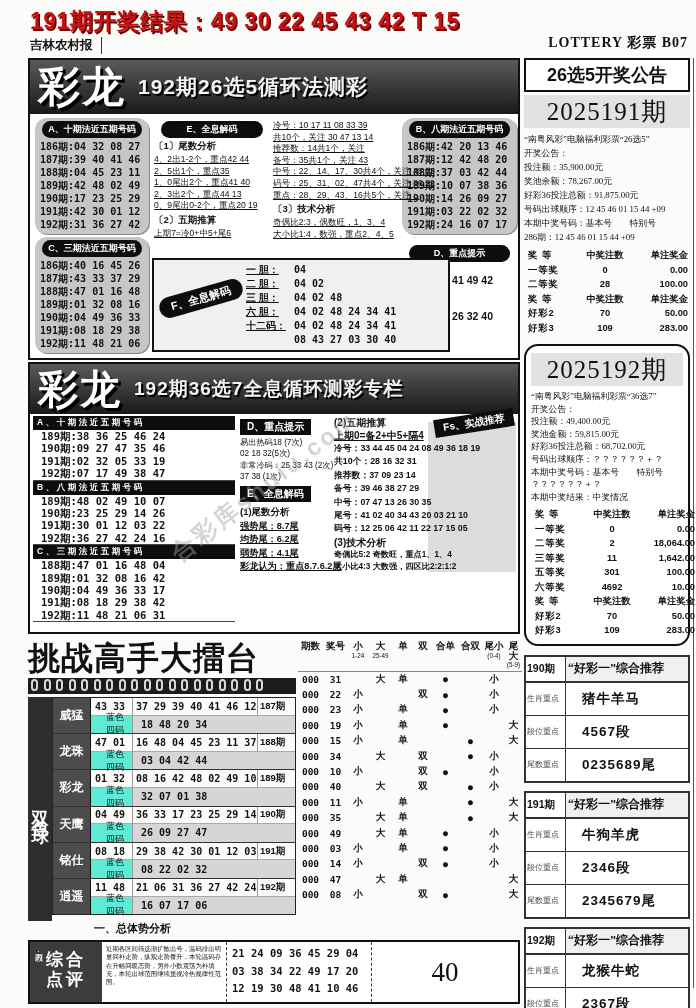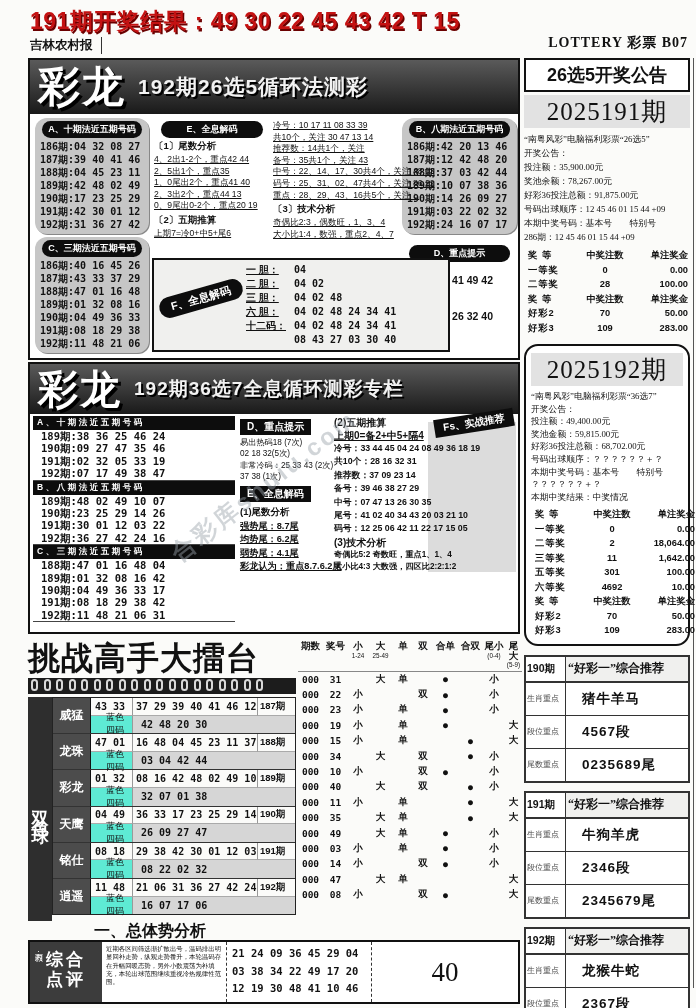--- a/index.html
+++ b/index.html
@@ -92,21 +92,21 @@
   .ar-pair{grid-row:1;grid-column:2;font-family:"DejaVu Sans Mono",monospace;font-weight:bold;font-size:10px;
            display:flex;align-items:center;padding-left:4px;border-right:1px solid #999;border-bottom:1px solid #aaa;}
   .ar-main{grid-row:1;grid-column:3;font-family:"DejaVu Sans Mono",monospace;font-weight:bold;font-size:10px;
            display:flex;align-items:center;padding-left:3px;border-bottom:1px solid #aaa;}
   .ar-period{grid-row:1;grid-column:4;font-size:9.5px;font-weight:bold;display:flex;align-items:center;
              border-left:1px solid #999;padding-left:2px;border-bottom:1px solid #aaa;}
   .ar-bluelabel{grid-row:2;grid-column:2;background:#5eead4;font-size:9px;display:flex;align-items:center;
                 padding-left:15px;border-right:1px solid #999;}
   .ar-blue{grid-row:2;grid-column:3/5;background:#d6d6d6;font-family:"DejaVu Sans Mono",monospace;font-weight:bold;
            font-size:10px;display:flex;align-items:center;padding-left:8px;}
-  #analysis-heading{margin:6px 0 0 66px;font-size:16px;font-weight:900;}
+  #analysis-heading{margin:6px 0 0 66px;font-size:11px;font-weight:900;}
 
   
   #trend{left:298px;top:638px;width:224px;height:300px;}
   #trend-banner{background:#151515;color:#fff;font-size:12.5px;font-weight:900;text-align:center;
                 padding:5px 0;text-shadow:1px 1px 0 #000;white-space:nowrap;}
   #trend-head{display:flex;margin-top:3px;border-bottom:1px solid #888;padding-bottom:1px;}
   .thc{text-align:center;font-size:9.5px;font-weight:bold;line-height:9.5px;}
   .thc .sub{font-size:6.3px;font-weight:normal;}
   .trow2{display:flex;height:15.4px;align-items:center;}
   .tc{text-align:center;font-size:9.5px;font-weight:bold;}
@@ -233,21 +233,21 @@
           <div class="line uline">共10个，关注 30 47 13 14</div>
           <div class="line uline">推荐数：14共1个，关注</div>
           <div class="line uline">备号：35共1个，关注 43</div>
           <div class="line uline">中号：22、14、17、30共4个，关注 48 03</div>
           <div class="line uline">码号：25、31、02、47共4个，关注 86 22</div>
           <div class="line uline">重点：28、29、43、16共5个，关注：</div>
         </div>
       <div class="sub-h">〔3〕技术分析</div>
       <div>
           <div class="line uline">奇偶比2:3，偶数旺，1、3、4</div>
-          <div class="line uline">大小比1:4，数强，重点2、4、7</div>
+          <div class="line uline">大小比1:4，数强，重点2、4、5</div>
         </div>
     </div>
     <div id="d-head">
       <div class="oval">D、重点提示</div>
     </div>
     <div id="hot-line">热码：02 41 49 42</div>
     <div id="cold-line">冷码：24 26 32 40</div>
     <div id="f-box">
       <div id="f-ribbon">F、全息解码</div>
       <div id="f-rows">
@@ -375,21 +375,21 @@
     </div>
   <div id="arena-wrap">
     <div id="side-strip">双色球</div>
     <div id="arena-body">
         <div class="ar-block">
           <div class="ar-name">威猛</div>
           <div class="ar-pair">43 33</div>
           <div class="ar-main">37 29 39 40 41 46 12</div>
           <div class="ar-period">187期</div>
           <div class="ar-bluelabel">蓝色四码</div>
-          <div class="ar-blue">42 48 20 30</div>
+          <div class="ar-blue">18 48 20 34</div>
         </div>
         <div class="ar-block">
           <div class="ar-name">龙珠</div>
           <div class="ar-pair">47 01</div>
           <div class="ar-main">16 48 04 45 23 11 37</div>
           <div class="ar-period">188期</div>
           <div class="ar-bluelabel">蓝色四码</div>
           <div class="ar-blue">03 04 42 44</div>
         </div>
         <div class="ar-block">

